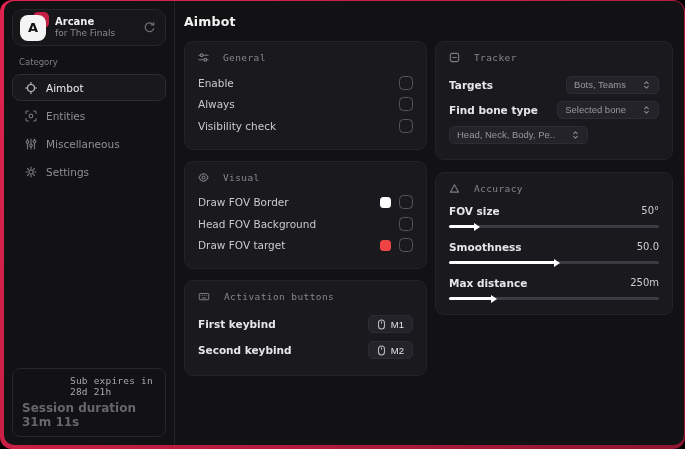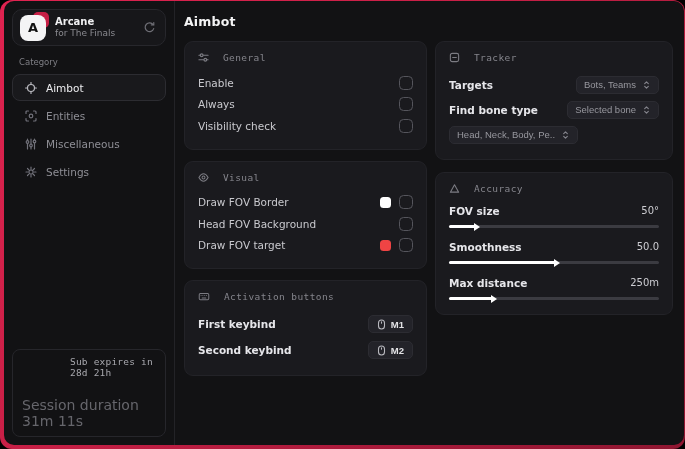--- a/index.html
+++ b/index.html
@@ -26,21 +26,21 @@
   .nav { display:flex; flex-direction:column; gap:1px; margin:0 8px; }
   .nav-item { height:27px; display:flex; align-items:center; gap:9px; padding-left:12px;
               border:1px solid transparent; border-radius:8px; color:#8f8f96; font-size:10.5px; cursor:pointer; }
   .nav-item .nicon { display:flex; color:#71717a; }
   .nav-item.active { border-color:#2c2c31; background:#19191c; color:#ececef; }
   .nav-item.active .nicon { color:#b9b9bf; }
 
   .side-spacer { flex:1; }
   .sub-box { margin:0 8px 8px 8px; border:1px solid #26262b; border-radius:8px; padding:6px 9px 7px 9px; }
   .sub-line1 { font-family:"DejaVu Sans Mono", monospace; font-size:9.5px; color:#a8a8ae; letter-spacing:0.2px;margin-left:48px; }
-  .sub-line2 { margin-top:19px; font-size:14px; font-weight:normal; color:#66666c; }
+  .sub-line2 { margin-top:4px; font-size:12px; font-weight:bold; color:#66666c; }
 
   
   .main { flex:1; padding:13px 13px 0 9px; }
   .page-title { font-size:12.5px; font-weight:bold; color:#f4f4f5; margin-bottom:12px; letter-spacing:.2px; }
   .cols { display:flex; gap:8px; }
   .col-left { width:243px; display:flex; flex-direction:column; gap:11px; }
   .col-right { width:238px; display:flex; flex-direction:column; gap:12px; }
 
   .card { background:#1a1a1e; border:1px solid #232328; border-radius:9px; padding:10px 13px 12px 13px; }
   .card-head { display:flex; align-items:center; gap:14px; color:#85858c;
@@ -48,26 +48,26 @@
   .card-head .cicon { display:flex; color:#7b7b82; }
 
   .row { display:flex; align-items:center; justify-content:space-between; height:21.5px; }
   .row-label { font-size:10.5px; color:#c9c9ce; }
   .row-label.strong { color:#e6e6ea; font-weight:600; }
   .row-right { display:flex; align-items:center; gap:8px; }
 
   .checkbox { width:14px; height:14px; border:1.5px solid #55555c; border-radius:4.5px; background:transparent; cursor:pointer; }
   .swatch { width:11px; height:11px; border-radius:3.5px; cursor:pointer; }
 
-  .select { display:inline-flex; align-items:center; gap:6px; background:#232329; border:1px solid #2c2c32;
+  .select { display:inline-flex; align-items:center; gap:16px; background:#232329; border:1px solid #2c2c32;
             border-radius:5px; padding:2.5px 7px; color:#98989f; font-size:9.5px; cursor:pointer; white-space:nowrap; }
   .select .chev { display:flex; color:#84848c; }
 
   .keybtn { display:inline-flex; align-items:center; gap:5px; background:#232329; border:1px solid #2c2c32;
-            border-radius:5px; padding:2.5px 8px; color:#e2e2e5; font-size:9.5px; font-weight:700; cursor:pointer;margin-left:17px; }
+            border-radius:5px; padding:2.5px 8px; color:#e2e2e5; font-size:9.5px; font-weight:400; cursor:pointer;margin-left:17px; }
   .keybtn .kicon { display:flex; color:#b9b9bf; }
 
   .acc-group { margin-bottom:11px; }
   .acc-group:last-child { margin-bottom:2px; }
   .acc-top { display:flex; align-items:center; justify-content:space-between; height:15px; }
   .acc-value { font-size:10px; color:#cdcdd2; font-weight:500; }
   .slider { position:relative; margin-top:7px; height:3px; background:#3b3b41; border-radius:2px; cursor:pointer; }
   .slider .fill { position:absolute; left:0; top:0; height:100%; background:#fff; border-radius:2px; }
   .slider .thumb { position:absolute; top:50%; transform:translateY(-50%); width:0; height:0;
                    border-top:4px solid transparent; border-bottom:4px solid transparent; border-left:6.5px solid #fff; }

